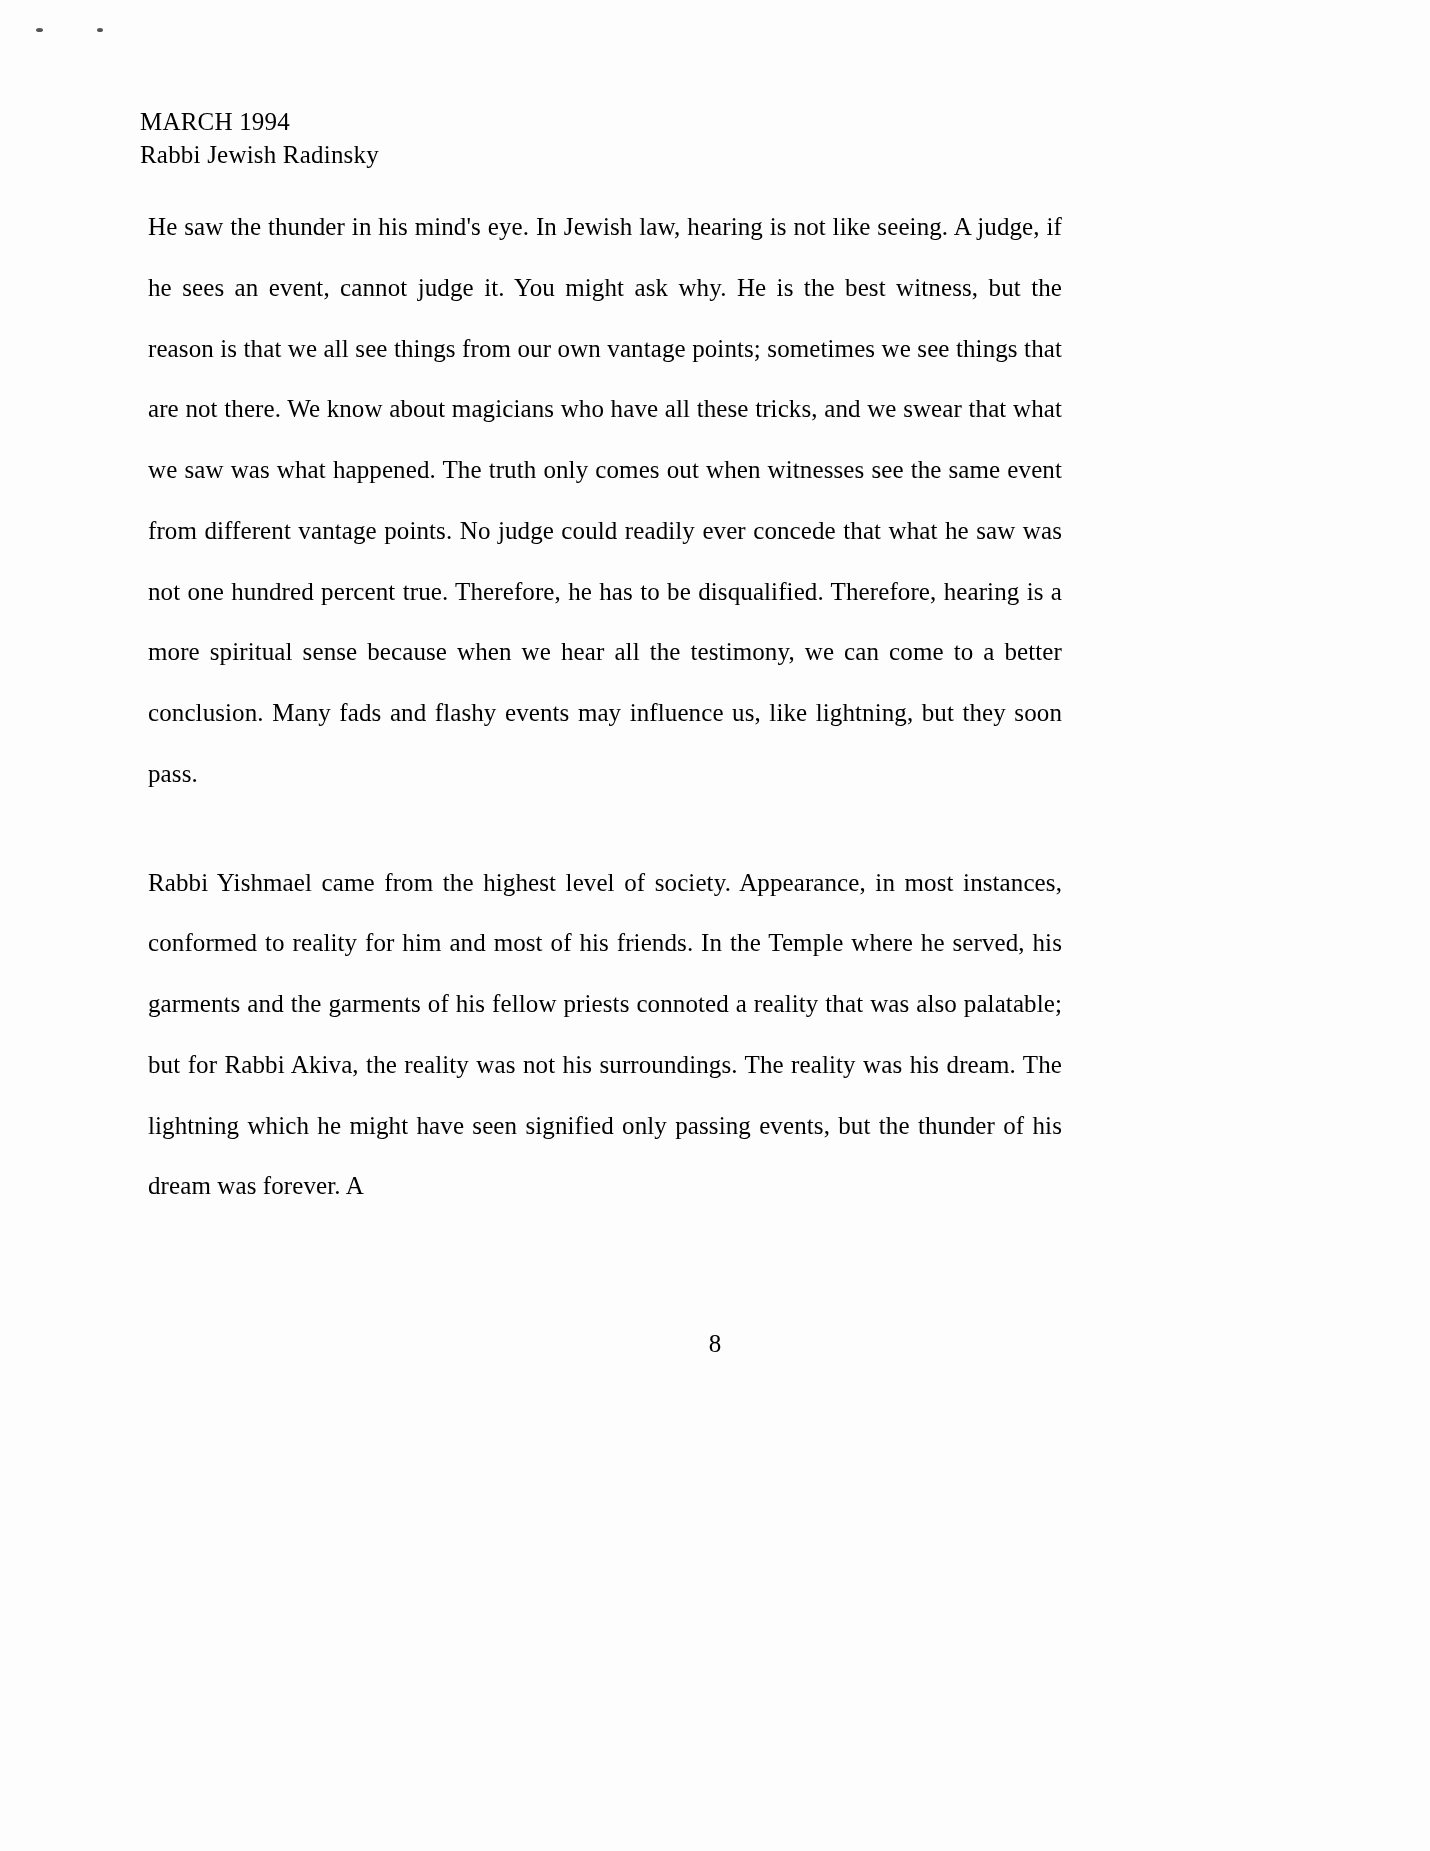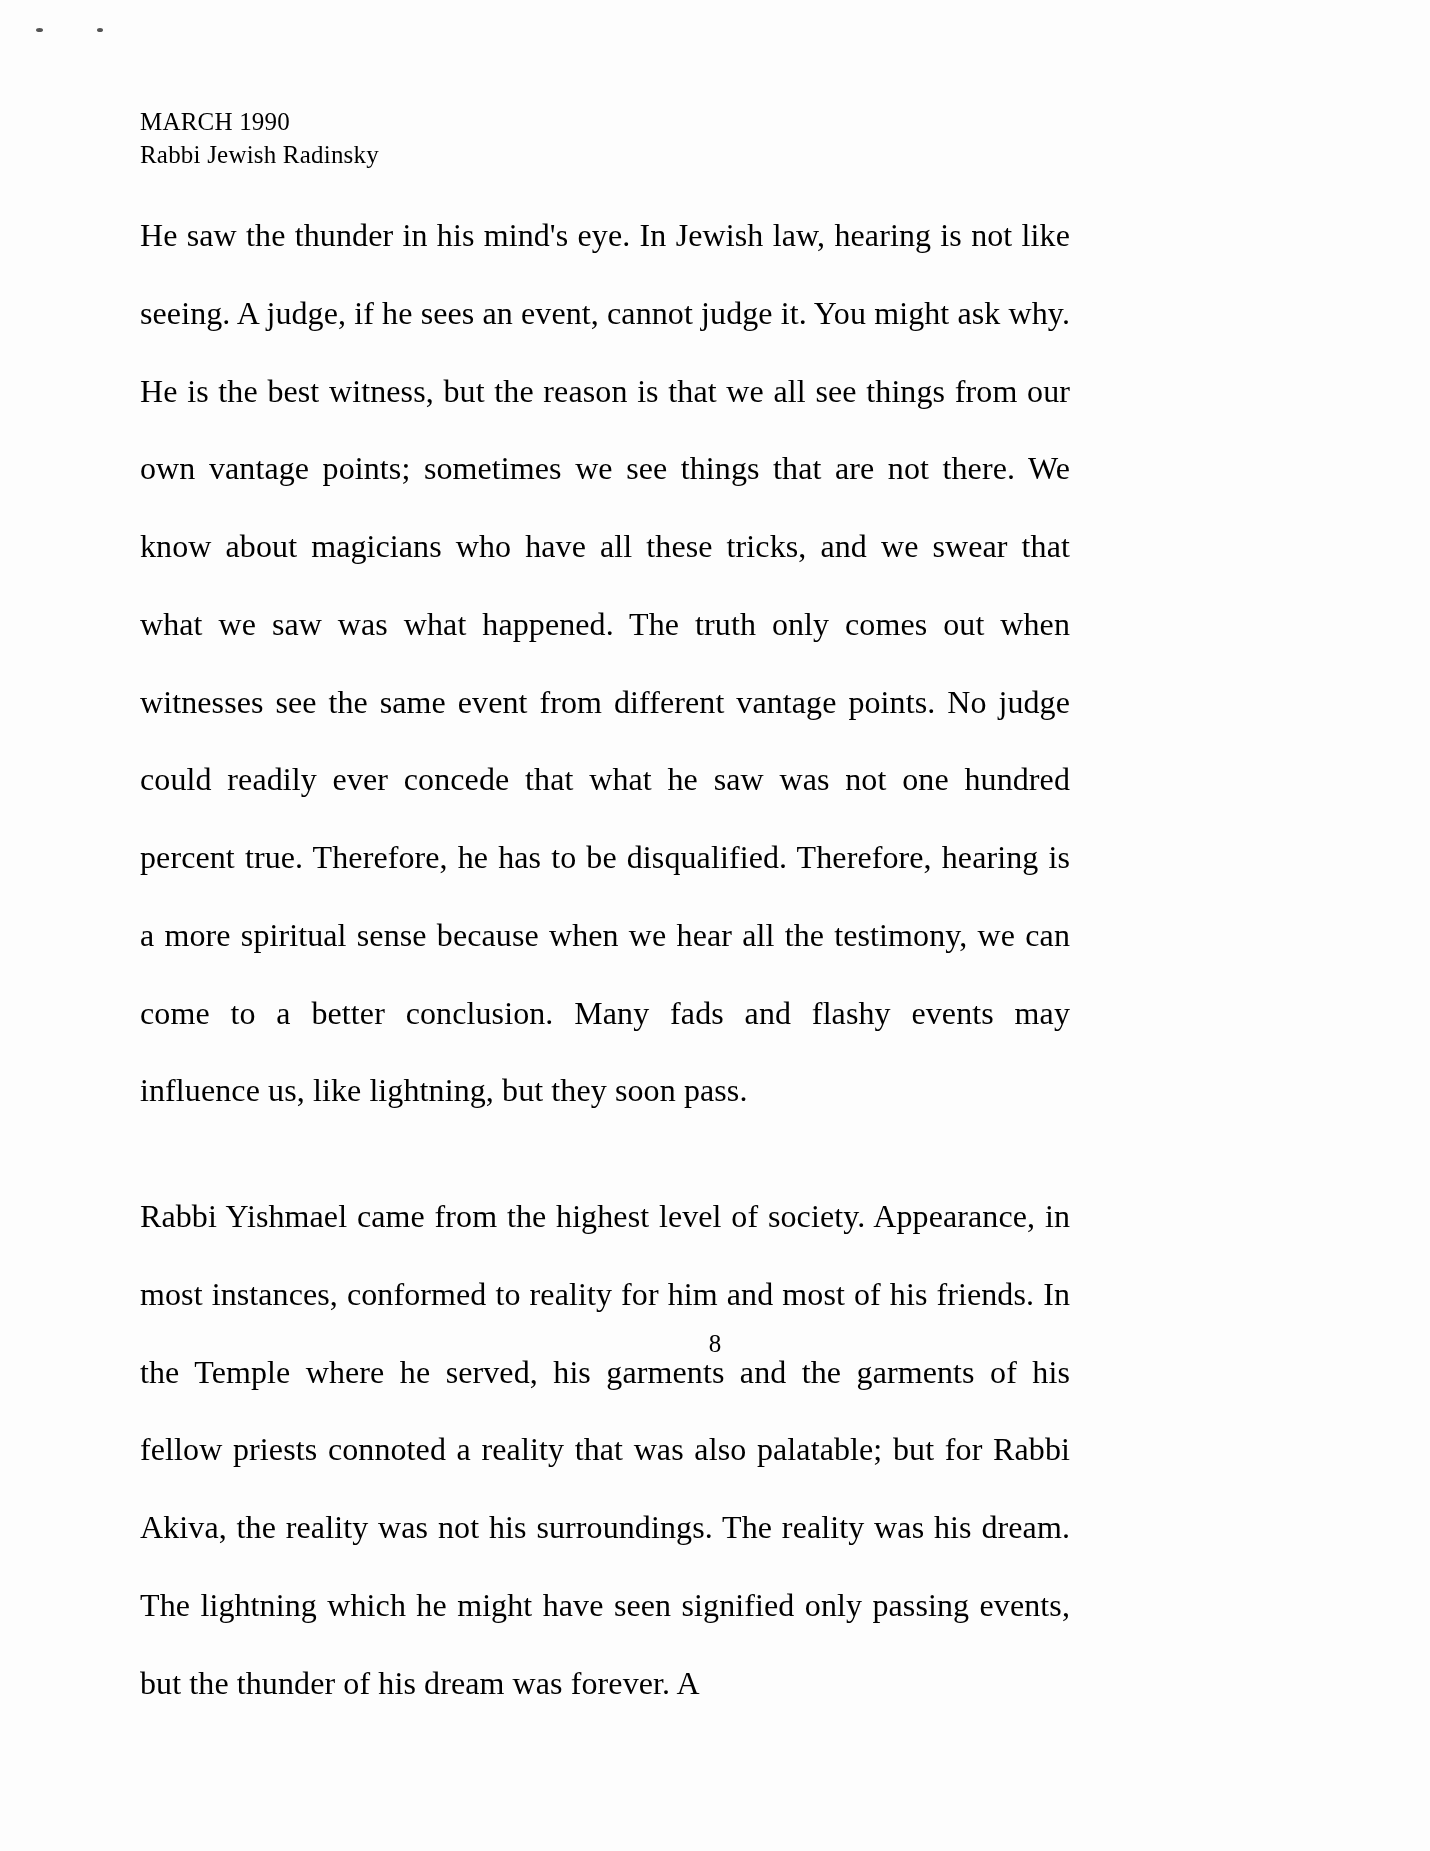--- a/index.html
+++ b/index.html
@@ -42,26 +42,26 @@
     font-size: 25px;
     line-height: 1.30;
     letter-spacing: 0.2px;
     margin-bottom: 26px;
   }
   .heading-line {
     white-space: nowrap;
   }
 
   .para {
-    font-size: 32px;
+    font-size: 25px;
     line-height: 2.43;
     text-align: justify;
     text-justify: inter-word;
     letter-spacing: 0.1px;
-    margin: 0;
+    margin: 8px;
   }
   .para + .para {
     margin-top: 48px;
   }
 
   .page-number {
     position: absolute;
     left: 0;
     right: 0;
     top: 1330px;
@@ -78,21 +78,21 @@
 <body>
 
 <div class="page">
 
   <span class="speck speck-1"></span>
   <span class="speck speck-2"></span>
 
   <div class="content">
 
     <div class="heading-block">
-      <div class="heading-line">MARCH 1990</div>
+      <div class="heading-line">MARCH 1994</div>
       <div class="heading-line">Rabbi Jewish Radinsky</div>
     </div>
 
     <p class="para">He saw the thunder in his mind's eye.  In Jewish law, hearing is not like seeing.  A judge, if he sees an event, cannot judge it.  You might ask why.  He is the best witness, but the reason is that we all see things from our own vantage points; sometimes we see things that are not there.  We know about magicians who have all these tricks, and we swear that what we saw was what happened.  The truth only comes out when witnesses see the same event from different vantage points.  No judge could readily ever concede that what he saw was not one hundred percent true.  Therefore, he has to be disqualified.  Therefore, hearing is a more spiritual sense because when we hear all the testimony, we can come to a better conclusion.  Many fads and flashy events may influence us, like lightning, but they soon pass.</p>
     <p class="para">Rabbi Yishmael came from the highest level of society.  Appearance, in most instances, conformed to reality for him and most of his friends.  In the Temple where he served, his garments and the garments of his fellow priests connoted a reality that was also palatable; but for Rabbi Akiva, the reality was not his surroundings.  The reality was his dream.  The lightning which he might have seen signified only passing events, but the thunder of his dream was forever.  A</p>
 
   </div>
 
   <div class="page-number">8</div>
 

